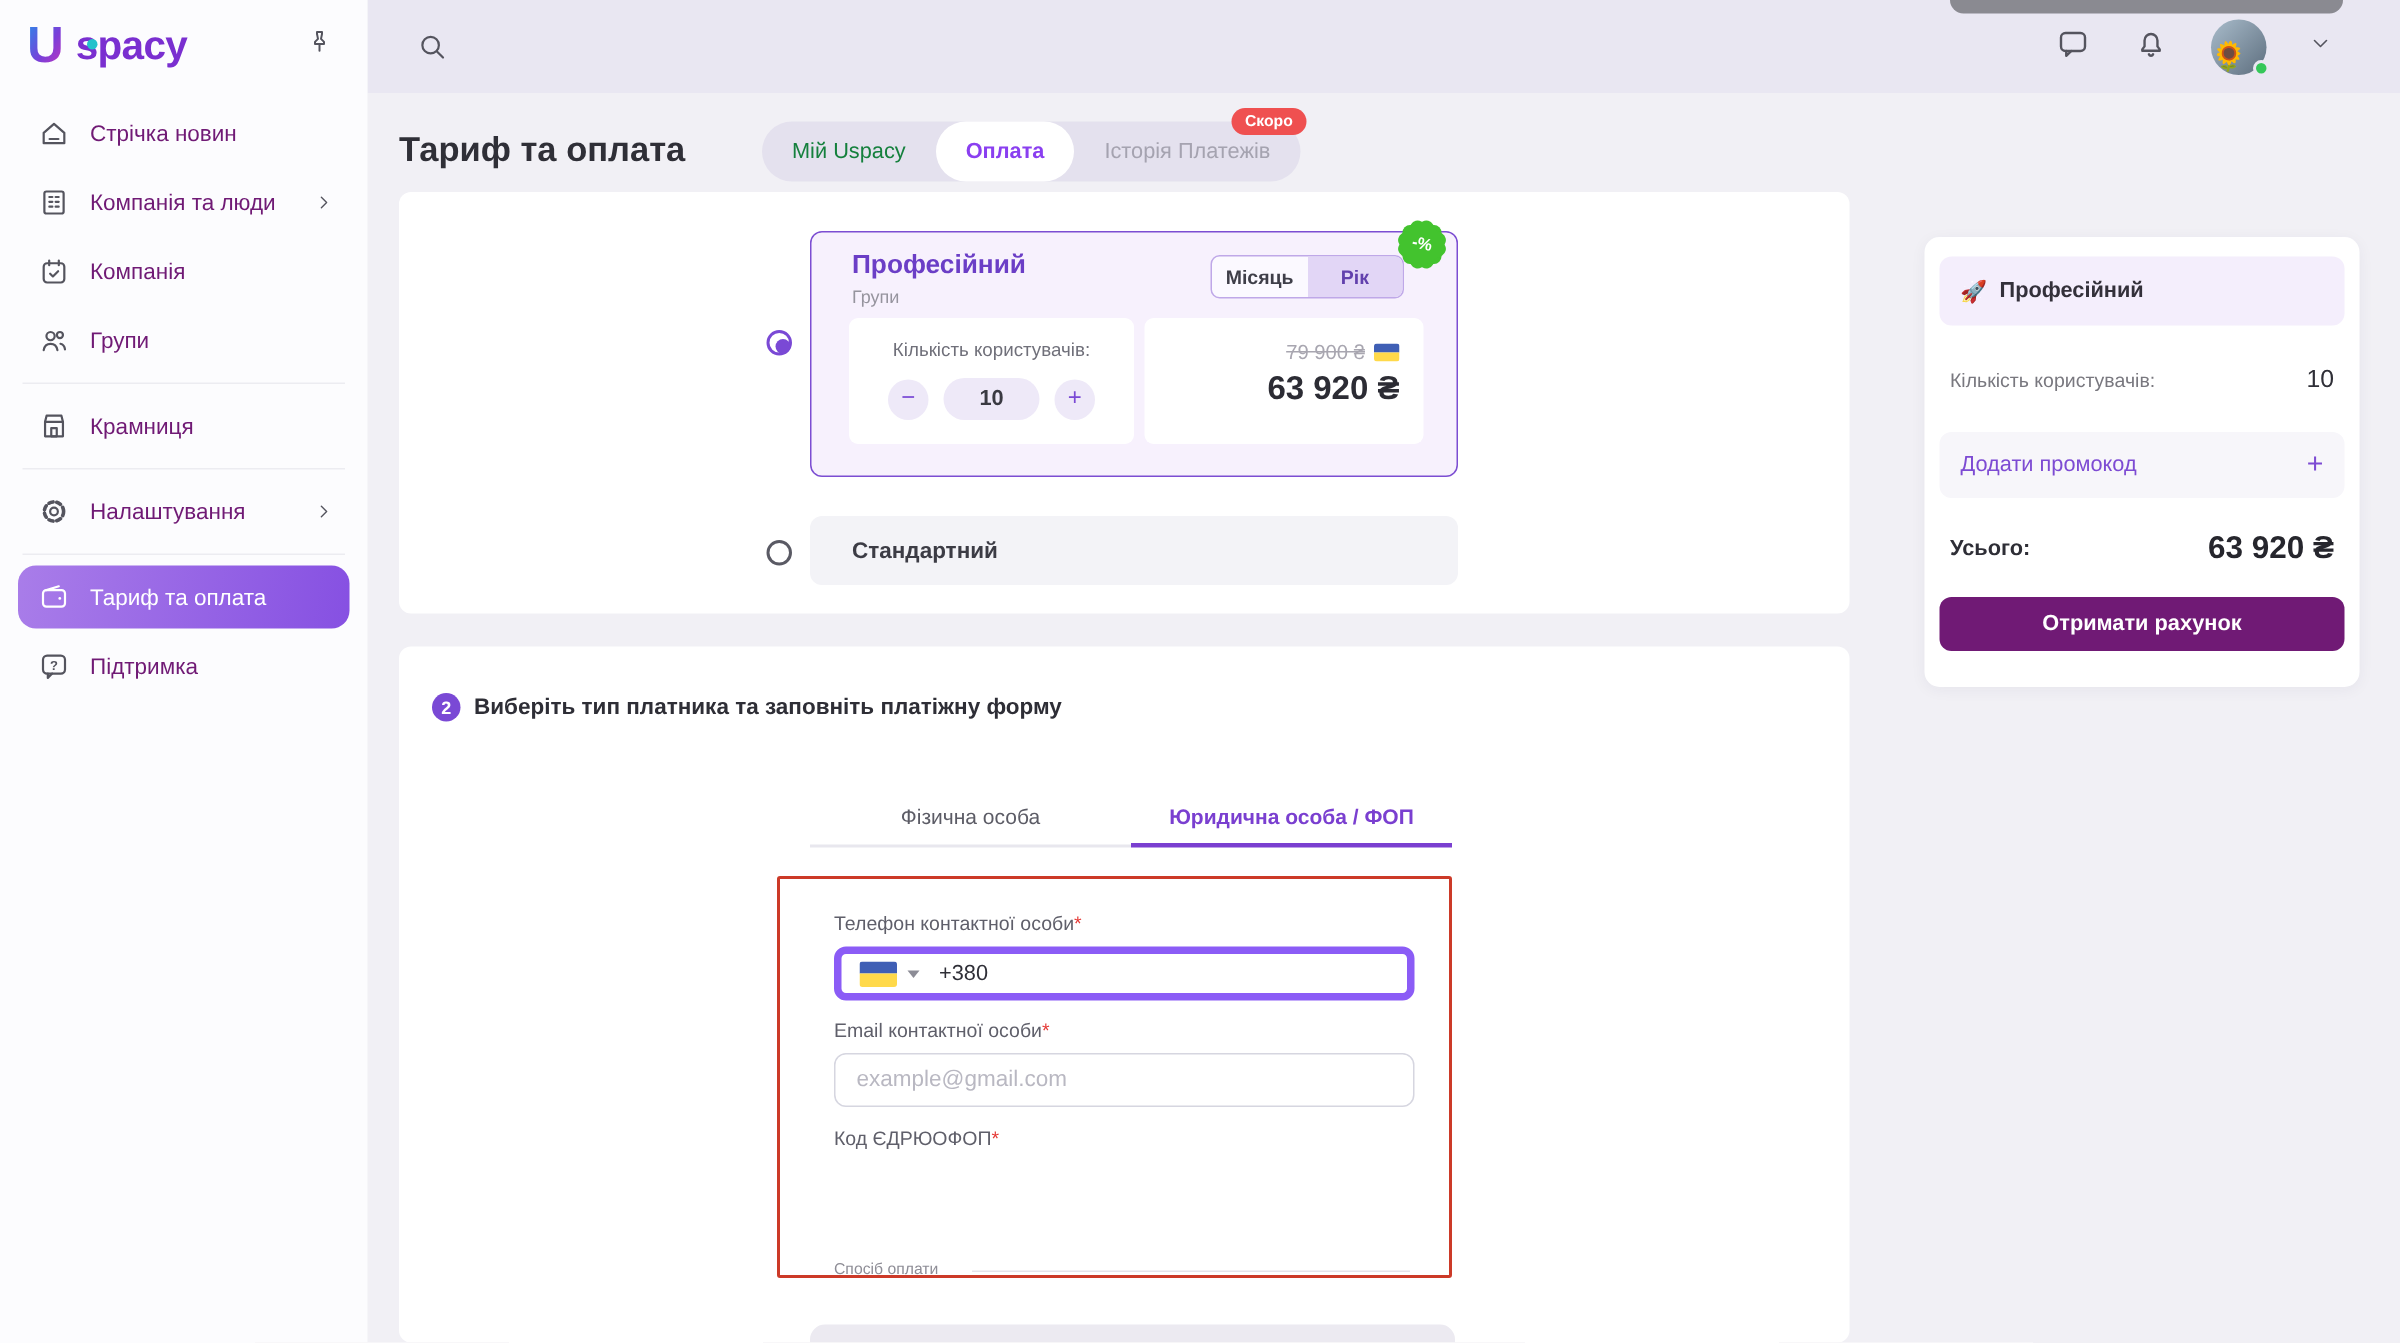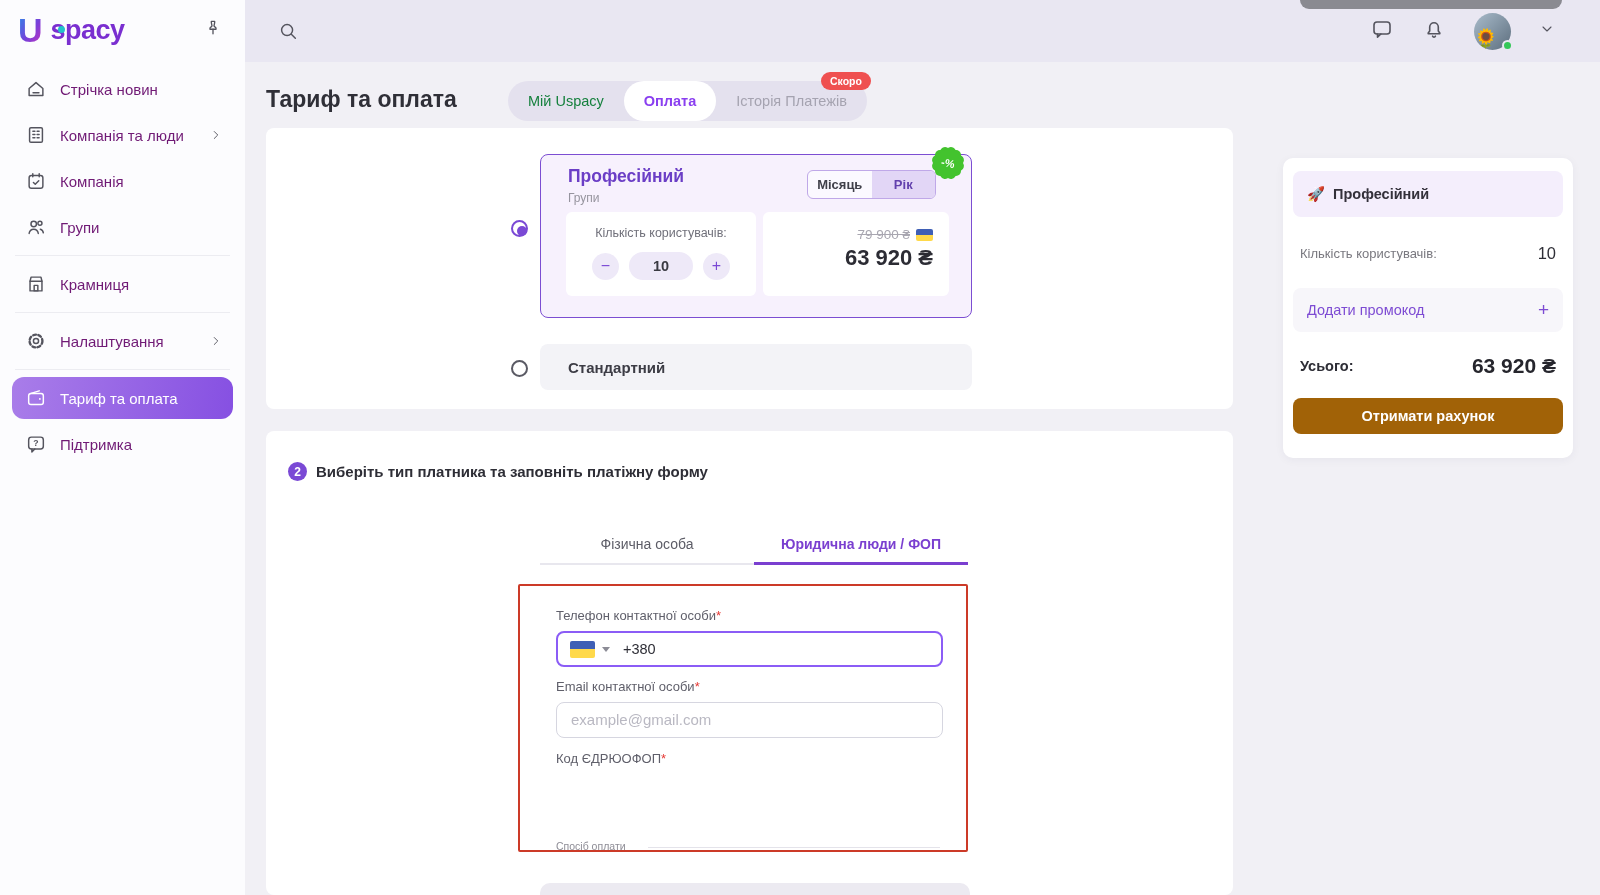--- a/index.html
+++ b/index.html
@@ -96,21 +96,21 @@
           font-weight:500; cursor:pointer; }
   .ptab.active { color:#7a3fd0; font-weight:700; }
   .ptab-line-gray { position:absolute; left:540px; top:563px; width:214px; height:1.5px; background:#e8e7ee; }
   .ptab-line-purple { position:absolute; left:754px; top:562px; width:214px; height:2.5px; background:#7a3fd0; }
   .red-box { position:absolute; left:518px; top:584px; width:450px; height:268px; border:2px solid #cc3a28; border-radius:2px; }
   .f-label { position:absolute; left:556px; font-size:13px; color:#5f5f6a; }
   .f-label .req { color:#e53935; }
   .f-input { position:absolute; left:556px; width:387px; height:36px; border:1px solid #d6d6e0; border-radius:8px;
              background:#fff; font-family:inherit; font-size:14.5px; color:#2f2f37; padding:0 14px; outline:none; }
   .f-input::placeholder { color:#b9b8c2; font-size:15px; }
-  .phone-wrap { position:absolute; left:556px; width:387px; height:36px; border:2px solid #8b5cf6; border-radius:8px;
+  .phone-wrap { position:absolute; left:556px; width:387px; height:36px; border:5px solid #8b5cf6; border-radius:8px;
                 background:#fff; display:flex; align-items:center; padding:0 12px; gap:7px; }
   .ph-flag { width:25px; height:17px; border-radius:2px; overflow:hidden; flex:0 0 auto; cursor:pointer; }
   .ph-flag b { display:block; height:50%; background:#3f5fb5; } .ph-flag s { display:block; height:50%; background:#ffd94a; }
   .caret { width:0; height:0; border-left:4px solid transparent; border-right:4px solid transparent;
            border-top:5px solid #8c8c96; cursor:pointer; }
   .phone-input { border:none; outline:none; font-family:inherit; font-size:14.5px; color:#2f2f37; flex:1; margin-left:6px; }
   .pay-label { position:absolute; left:556px; top:840px; font-size:10.5px; color:#8e8d96; }
   .pay-line { position:absolute; left:648px; top:847px; width:292px; height:1px; background:#e4e3ea; }
   .bottom-bar { position:absolute; left:540px; top:883px; width:430px; height:12px; background:#eceaf1; border-radius:10px 10px 0 0; }
 
@@ -120,21 +120,21 @@
   .sum-banner { position:absolute; left:10px; top:13px; width:270px; height:46px; background:#f4eefc; border-radius:8px;
                 display:flex; align-items:center; padding:0 14px; gap:8px; font-size:14.5px; font-weight:700; color:#33303a; }
   .sum-row { position:absolute; left:10px; width:270px; display:flex; justify-content:space-between; align-items:center;
              padding:0 7px; }
   .sum-users { top:86px; } .sum-users .k { font-size:13px; color:#79787f; } .sum-users .v { font-size:16.5px; color:#2f2f37; }
   .promo { position:absolute; left:10px; top:130px; width:270px; height:44px; background:#f7f6fa; border-radius:8px;
            display:flex; align-items:center; justify-content:space-between; padding:0 14px; cursor:pointer; }
   .promo .k { font-size:14.5px; color:#7d4bd3; } .promo .pl { font-size:19px; color:#7d4bd3; font-weight:400; }
   .sum-total { top:196px; } .sum-total .k { font-size:14.5px; font-weight:700; color:#2e2e36; }
   .sum-total .v { font-size:21px; font-weight:700; color:#26262d; }
-  .sum-btn { position:absolute; left:10px; top:240px; width:270px; height:36px; background:#a16207; border:none;
+  .sum-btn { position:absolute; left:10px; top:240px; width:270px; height:36px; background:#701a75; border:none;
              border-radius:8px; color:#fff; font-family:inherit; font-size:14.5px; font-weight:700; cursor:pointer; }
   svg.ic { stroke:#54545e; fill:none; stroke-width:1.6; stroke-linecap:round; stroke-linejoin:round; }
   .m-item.active svg.ic { stroke:#fff; }
 </style>
 </head>
 <body>
 
 <div class="app">
 
   <div class="topbar">
@@ -303,21 +303,21 @@
   </div>
   <span class="radio unsel" style="left:511px;top:360px;"></span>
   <div class="std-bar">
     <span>Стандартний</span>
   </div>
 
   <div class="card2"></div>
   <div class="step-badge">2</div>
   <div class="step-title">Виберіть тип платника та заповніть платіжну форму</div>
   <div class="ptab" style="left:540px;">Фізична особа</div>
-  <div class="ptab active" style="left:754px;">Юридична люди / ФОП</div>
+  <div class="ptab active" style="left:754px;">Юридична особа / ФОП</div>
   <div class="ptab-line-gray"></div>
   <div class="ptab-line-purple"></div>
 
   <div class="red-box"></div>
 
   <div class="f-label" style="top:608px;">
     <span>Телефон контактної особи</span><span class="req">*</span>
   </div>
   <div class="phone-wrap" style="top:631px;">
     <span class="ph-flag">

